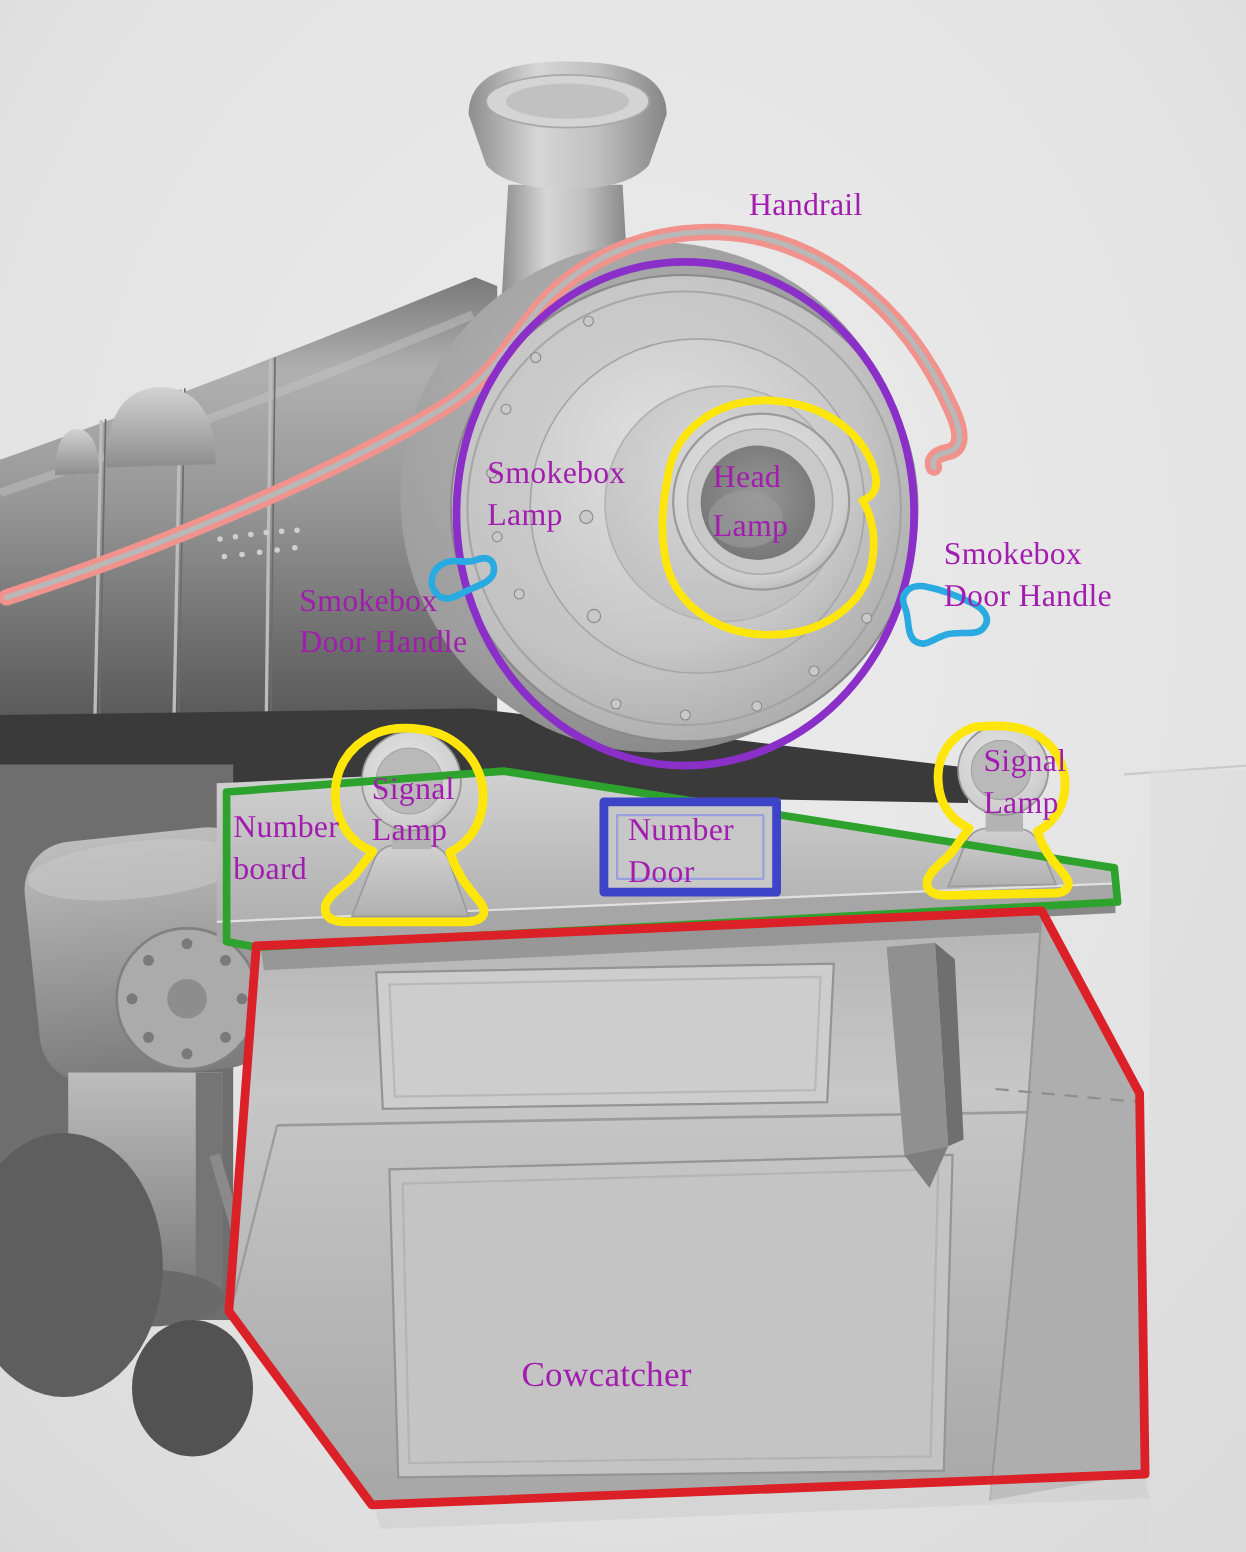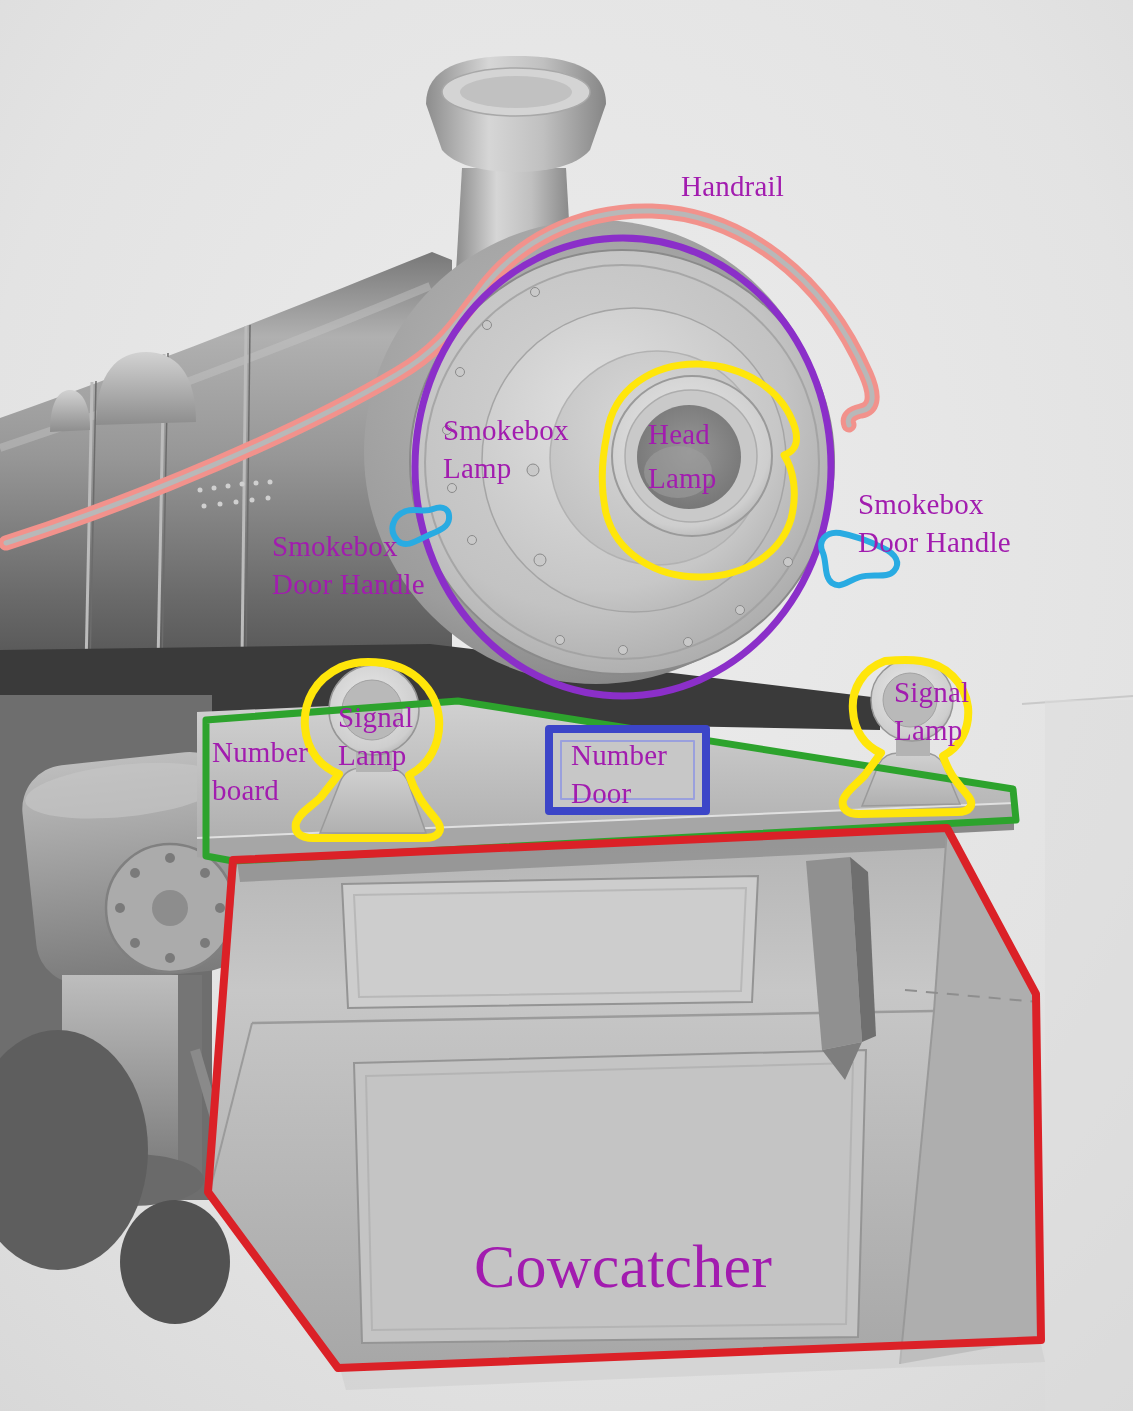--- a/index.html
+++ b/index.html
@@ -2,21 +2,21 @@
 <html><head>
 <meta charset="utf-8">
 <style>
   * { margin:0; padding:0; box-sizing:border-box; }
   html,body { background:#e4e4e4; }
   body { font-family:"Liberation Sans", sans-serif; }
   .canvas { position:relative; width:1133px; height:1411px; overflow:hidden; background:#e4e4e4; }
   .canvas svg { position:absolute; left:0; top:0; }
   .label { position:absolute; color:#a21caf; font-size:29px; line-height:1.3; white-space:nowrap; letter-spacing:.2px;font-family:Liberation Serif, serif; }
   .label.wide { line-height:1.5; }
-  .label.big { font-size:62px; line-height:1.1; }
+  .label.big { font-size:32px; line-height:1.1; }
 </style>
 </head>
 <body>
 
 <div class="canvas">
 
 <svg width="1133" height="1411" viewBox="0 0 1133 1411">
   <defs>
     <radialGradient id="bgGrad" cx="50%" cy="38%" r="80%">
       <stop offset="0%" stop-color="#ececec"></stop>

